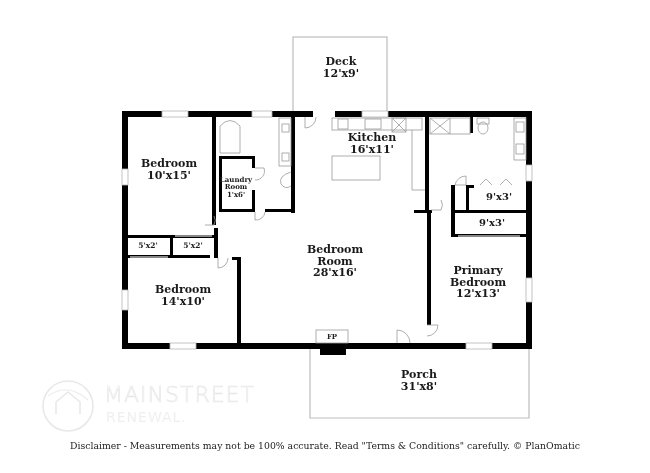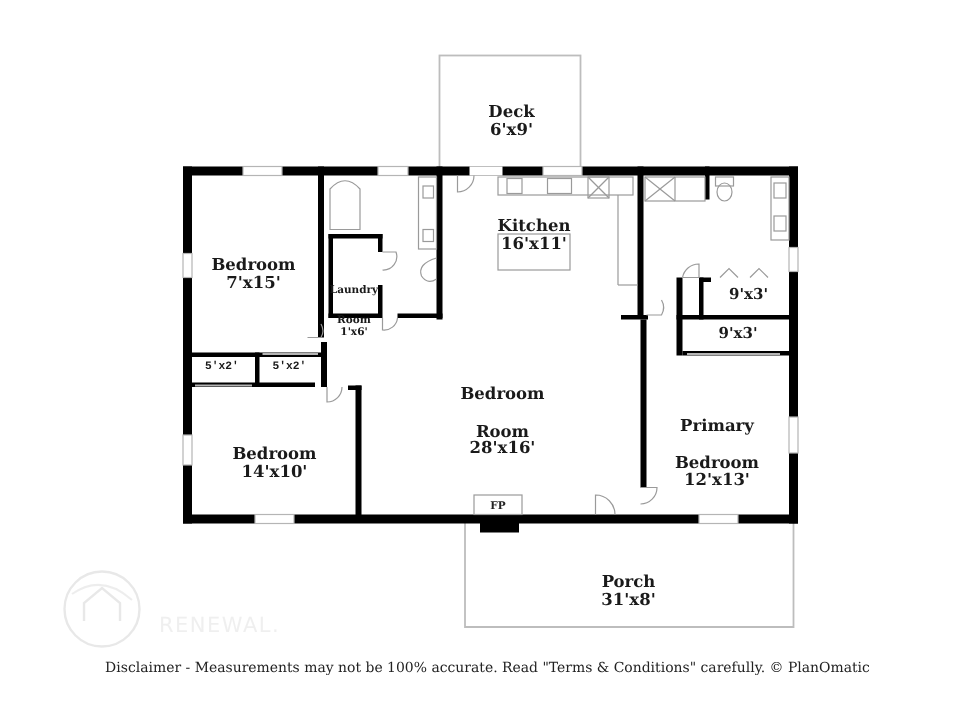--- a/index.html
+++ b/index.html
@@ -1,24 +1,24 @@
 <!DOCTYPE html>
 <html><head>
 <meta charset="utf-8">
 <style>
   html,body{margin:0;padding:0;background:#ffffff;}
   body{width:650px;height:473px;position:relative;overflow:hidden;font-family:"DejaVu Serif","Liberation Serif",serif;}
   #plan{position:absolute;left:0;top:0;width:650px;height:473px;}
   .lbl{position:absolute;text-align:center;font-family:"DejaVu Serif","Liberation Serif",serif;font-weight:bold;color:#1a1a1a;line-height:1.05;transform:translateX(-50%);white-space:nowrap;}
-  .lbl .nm{display:block;margin-top:13px;}
+  .lbl .nm{display:block;}
   .lbl .dim{display:block;}
   .l-lg{font-size:11px;}
   .l-md{font-size:10px;}
   .l-sm{font-size:7px;}
-  .l-xs{font-size:7.5px;font-family:Liberation Mono, monospace;}
+  .l-xs{font-size:7.5px;}
   .fp{position:absolute;font-size:7px;font-family:"DejaVu Serif","Liberation Serif",serif;font-weight:bold;color:#222;transform:translateX(-50%);}
   #watermark{position:absolute;left:38px;top:378px;width:230px;height:56px;opacity:0.55;}
   #wm-text1{position:absolute;left:66px;top:4px;font-family:"DejaVu Sans","Liberation Sans",sans-serif;font-size:22px;letter-spacing:1px;color:transparent;-webkit-text-stroke:0.7px #d4d4d4;font-weight:300;}
   #wm-text2{position:absolute;left:68px;top:31px;font-family:"DejaVu Sans","Liberation Sans",sans-serif;font-size:14px;letter-spacing:1px;color:#e3e3e3;}
   #disclaimer{position:absolute;left:0;width:650px;top:440px;text-align:center;font-family:"DejaVu Serif","Liberation Serif",serif;font-size:9.3px;color:#222;}
 </style>
 </head>
 <body>
 
 <svg id="plan" viewBox="0 0 650 473" xmlns="http://www.w3.org/2000/svg">
@@ -136,29 +136,29 @@
     <path d="M455,185 L466,185 L466,176 A11,11 0 0 0 455,185"></path>
     <path d="M431,210 L441,210 A10,10 0 0 0 441,200"></path>
     <path d="M427,325 L438,325 A11,11 0 0 1 427,336"></path>
     <path d="M397,343 L397,330 A13,13 0 0 1 410,343"></path>
     <path d="M480,185 L486,179 L492,185 M500,185 L506,179 L512,185"></path>
   </g>
 </svg>
 
 <div class="lbl l-lg" style="left:341px;top:56px;">
   <span class="nm">Deck</span>
-  <span class="dim">6'x9'</span>
-</div>
-<div class="lbl l-lg" style="left:356px;top:132px;">
+  <span class="dim">12'x9'</span>
+</div>
+<div class="lbl l-lg" style="left:372px;top:132px;">
   <span class="nm">Kitchen</span>
   <span class="dim">16'x11'</span>
 </div>
 <div class="lbl l-lg" style="left:169px;top:158px;">
   <span class="nm">Bedroom</span>
-  <span class="dim">7'x15'</span>
+  <span class="dim">10'x15'</span>
 </div>
 <div class="lbl l-sm" style="left:236px;top:176px;">
   <span class="nm">Laundry</span>
   <span class="nm">Room</span>
   <span class="dim">1'x6'</span>
 </div>
 <div class="lbl l-xs" style="left:148px;top:242px;">
   <span class="dim">5'x2'</span>
 </div>
 <div class="lbl l-xs" style="left:193px;top:242px;">
@@ -189,16 +189,17 @@
   <span class="dim">31'x8'</span>
 </div>
 <div class="fp" style="left:332px;top:332px;text-align:right;">FP</div>
 
 <div id="watermark">
   <svg width="60" height="56" viewBox="0 0 60 56">
     <circle cx="30" cy="28" r="25" fill="none" stroke="#d6d6d6" stroke-width="1.6"></circle>
     <path d="M18,36 L18,24 L30,14 L42,24 L42,36" fill="none" stroke="#d6d6d6" stroke-width="1.6"></path>
     <path d="M10,18 Q30,4 50,22" fill="none" stroke="#e0e0e0" stroke-width="1.4"></path>
   </svg>
+  <span id="wm-text1">MAINSTREET</span>
   <span id="wm-text2">RENEWAL.</span>
 </div>
 
 <div id="disclaimer">Disclaimer - Measurements may not be 100% accurate. Read "Terms &amp; Conditions" carefully. © PlanOmatic</div>
 
 </body></html>

